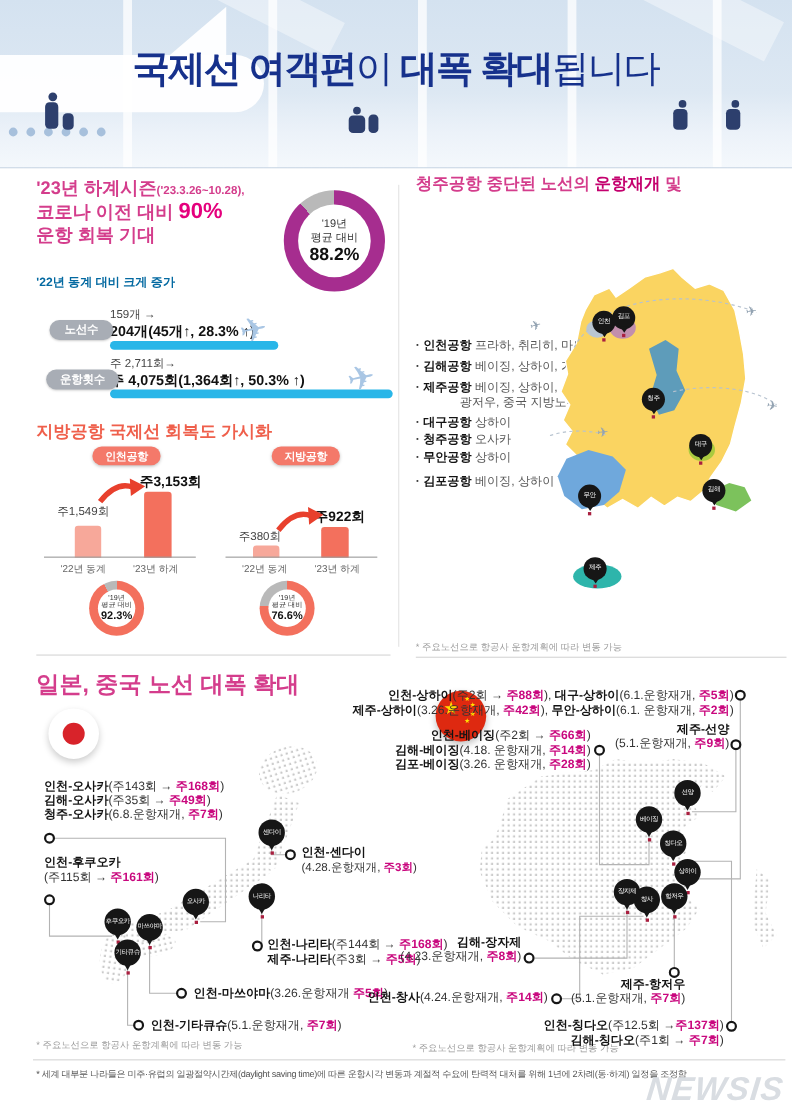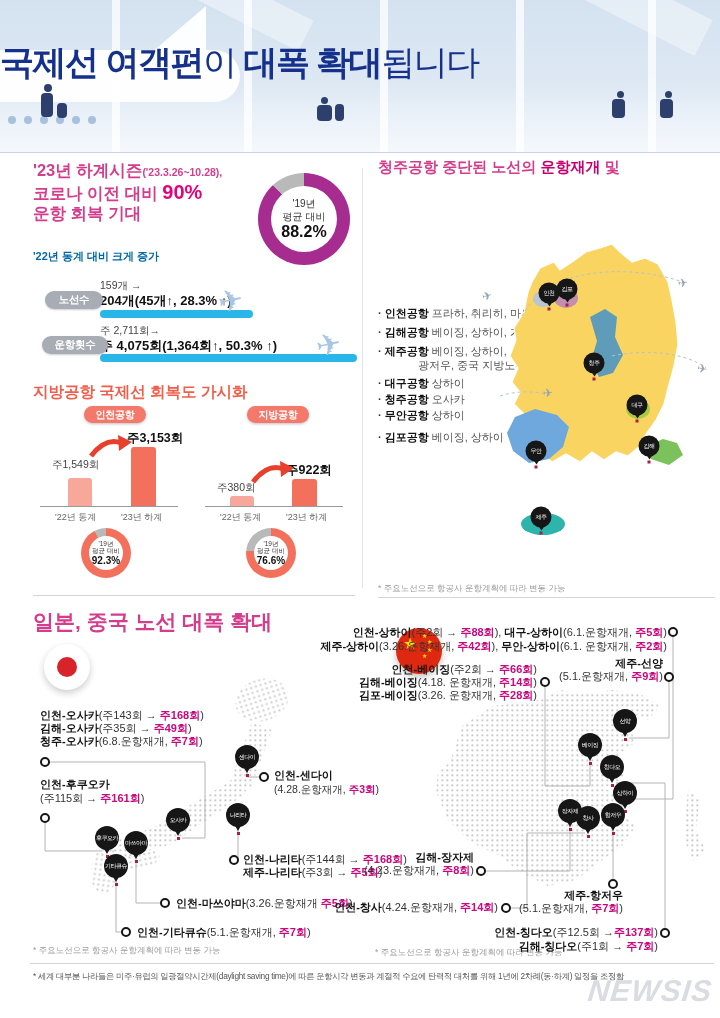--- a/index.html
+++ b/index.html
@@ -11,21 +11,21 @@
           border-bottom:1px solid rgba(0,0,0,.05)}
   .mullion{position:absolute;top:0;width:8px;height:152px;background:rgba(255,255,255,.75)}
   .streak{position:absolute;background:rgba(255,255,255,.4);transform:rotate(27deg)}
   .planebody{position:absolute;left:-70px;top:50px;width:310px;height:52px;background:rgba(255,255,255,.95);
              border-radius:0 44px 44px 14px}
   .planetail{position:absolute;left:128px;top:6px;width:78px;height:52px;background:rgba(255,255,255,.95);
              clip-path:polygon(100% 0,22% 100%,100% 100%)}
   .win{position:absolute;width:8px;height:8px;border-radius:50%;background:#a7c0dc;top:116px}
   .fig{position:absolute;background:#2d3f6d;border-radius:4px}
   .fig.head{border-radius:50%}
-  #title{position:absolute;left:0;top:40px;width:720px;text-align:left;z-index:5;
+  #title{position:absolute;left:0;top:40px;width:720px;text-align:center;z-index:5;
          font-size:34px;letter-spacing:-1.5px;color:#16318c;font-weight:500;white-space:nowrap}
   #title b{font-weight:900}
   
   .h-mag{position:absolute;color:#d43d8c;font-weight:bold}
   .h-blue{position:absolute;color:#0369a1;font-weight:bold;font-size:11px}
   .h-coral{position:absolute;color:#ef5f4b;font-weight:bold;font-size:15.5px}
   .note{position:absolute;font-size:8.5px;color:#9b9b9b;white-space:nowrap}
   .hline{position:absolute;height:1px;background:#d5d5d5}
   .vline{position:absolute;width:1px;background:#e3e3e3}
   
@@ -169,21 +169,21 @@
   <div class="bar" style="left: 230px; width: 24px; background: rgb(247, 168, 154); height: 11px;"></div>
   <div class="barval big" style="left:286px;top:462px">주922회</div>
   <div class="bar" style="left: 292px; width: 25px; background: rgb(243, 112, 93); height: 28px;"></div>
   <svg style="left:250px;top:460px;z-index:4" width="44" height="26" viewBox="0 0 44 26">
     <path d="M3,22 Q18,3 33,9" stroke="#e8402d" stroke-width="5" fill="none"></path>
     <path d="M30,1 L44,8 L31,17 Z" fill="#e8402d"></path>
   </svg>
   <div class="axis" style="left:205px;top:506px;width:138px"></div>
   <div class="axlab" style="left:220px;top:511px">'22년 동계</div>
   <div class="axlab" style="left:286px;top:511px">'23년 하계</div>
-  <div class="donut sm" style="left: 246px; top: 528px; width: 50px; height: 50px; background: conic-gradient(rgb(243, 112, 93) 0deg, rgb(243, 112, 93) 76.6%, rgb(185, 185, 185) 76.6%, rgb(185, 185, 185) 100%);">
+  <div class="donut sm" style="left: 236px; top: 528px; width: 50px; height: 50px; background: conic-gradient(rgb(243, 112, 93) 0deg, rgb(243, 112, 93) 76.6%, rgb(185, 185, 185) 76.6%, rgb(185, 185, 185) 100%);">
     <div class="hole" style="inset:8px">
       <div class="d1">'19년</div>
       <div class="d1">평균 대비</div>
       <div class="d2">76.6%</div>
     </div>
   </div>
 
   <div class="vline" style="left:362px;top:168px;height:420px"></div>
   <div class="hline" style="left:33px;top:595px;width:322px"></div>
 

